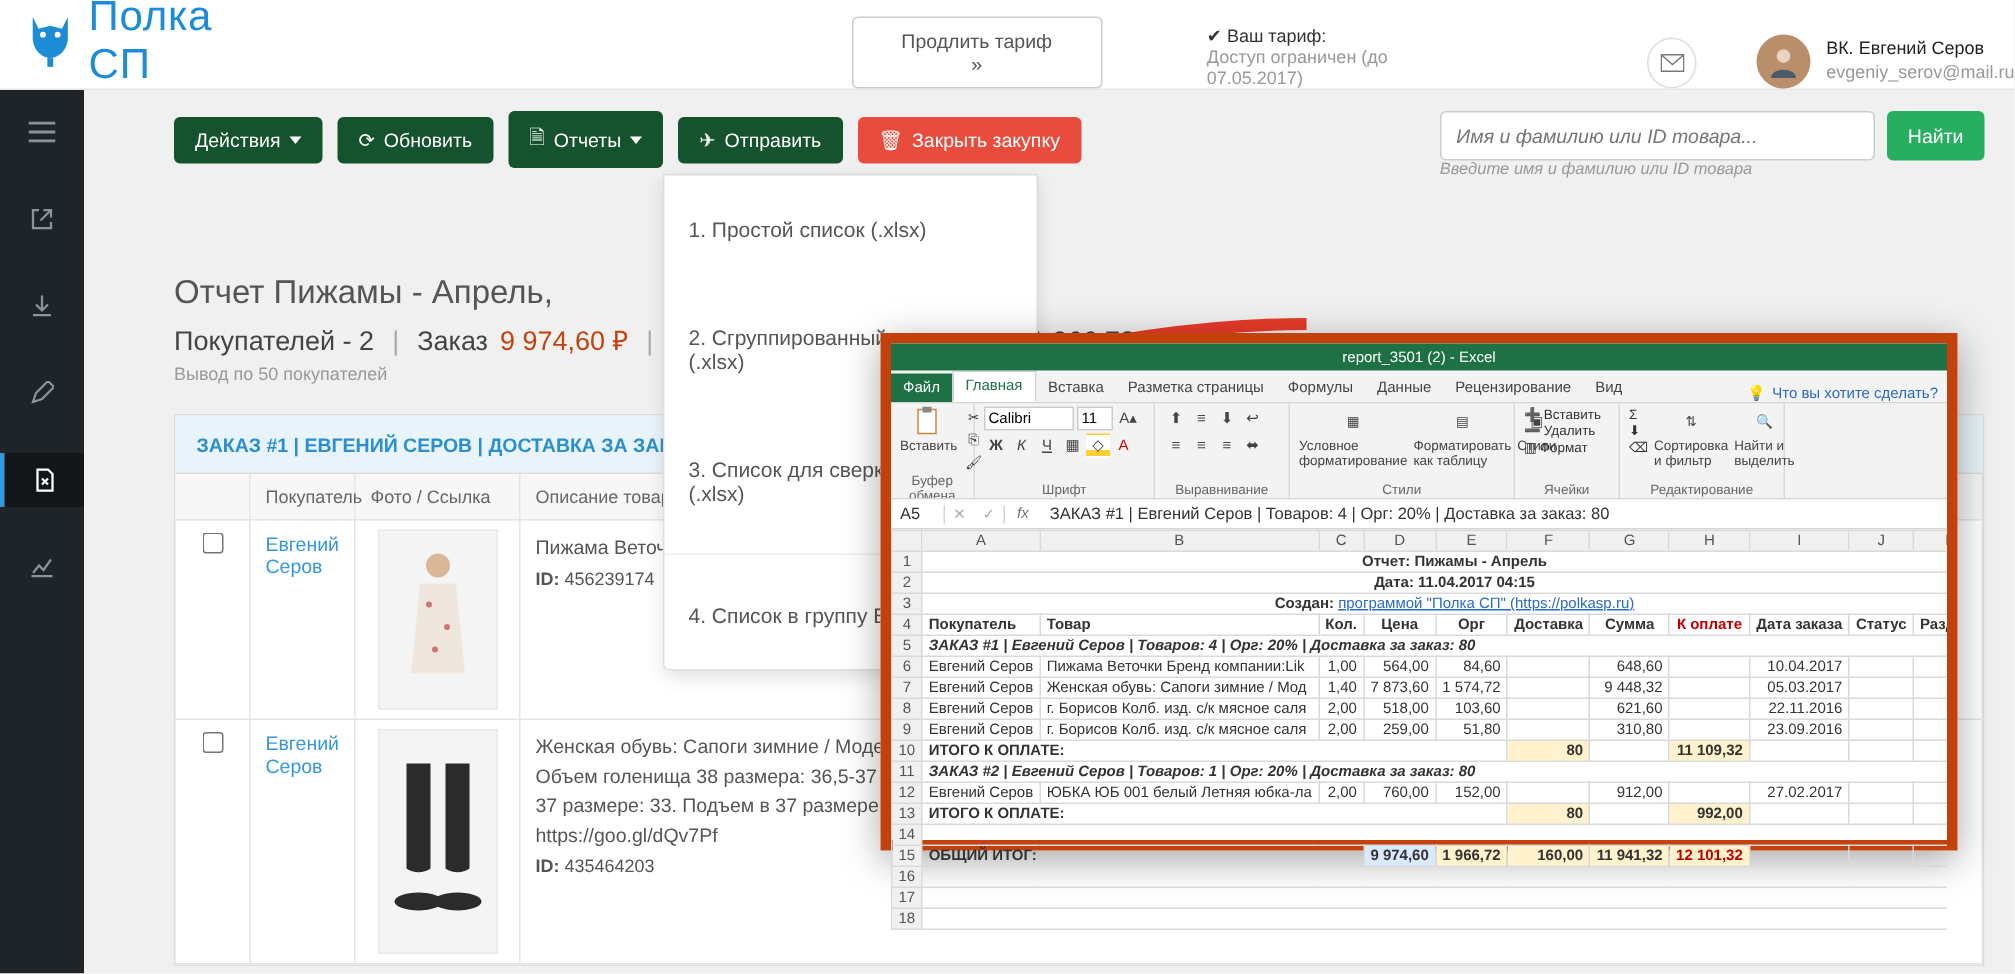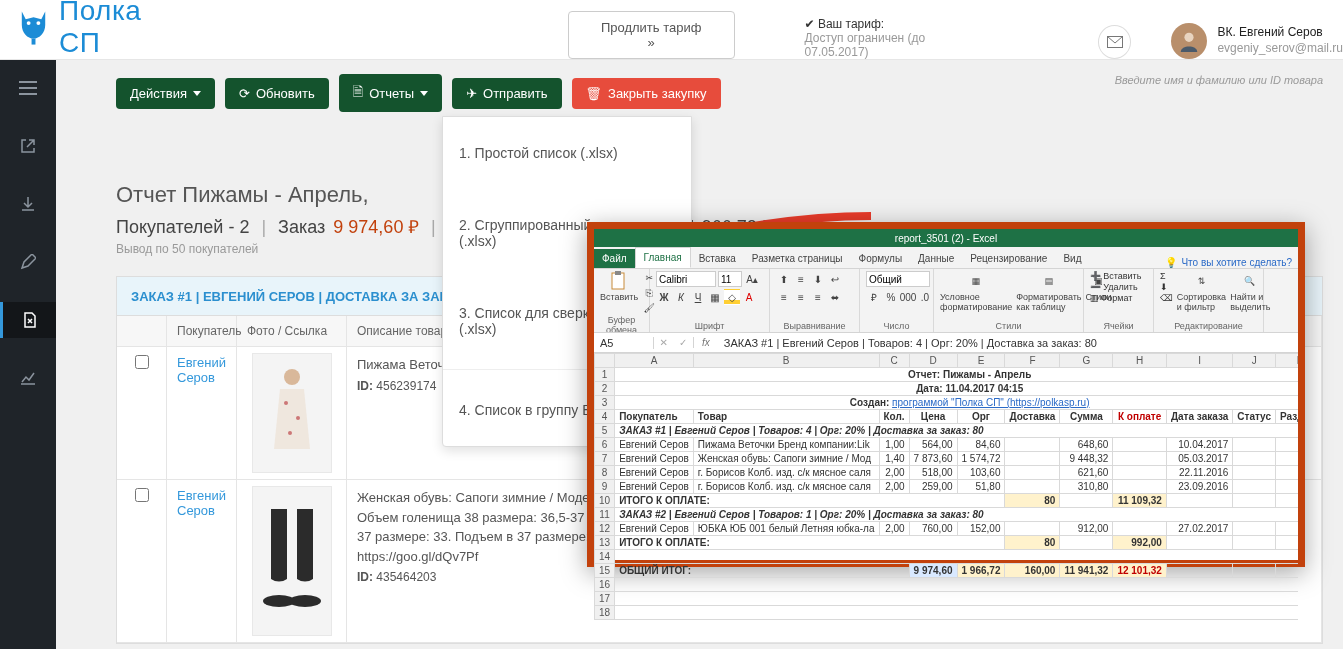--- a/index.html
+++ b/index.html
@@ -70,21 +70,21 @@
   .rib-body { display:flex; gap:4px; align-items:flex-start; }
   .rib-btn { display:flex; flex-direction:column; align-items:center; font-size:9px; color:#444; gap:1px; cursor:pointer; }
   .rib-ico { width:20px; height:20px; display:flex; align-items:center; justify-content:center; }
   .rib-mini { width:14px; height:14px; display:flex; align-items:center; justify-content:center; }
   .rib-stack { display:flex; flex-direction:column; gap:1px; font-size:9px; }
   .rib-stack-item { display:flex; align-items:center; gap:2px; cursor:pointer; }
   .fsel { border:1px solid #ccc; height:16px; font-size:10px; padding:0 2px; background:#fff; }
   .bi-row { display:flex; gap:1px; }
   .bi-btn { width:16px; height:16px; border:1px solid transparent; display:flex; align-items:center; justify-content:center; font-size:10px; color:#444; cursor:pointer; }
   .ex-formula { display:flex; align-items:center; height:20px; border-bottom:1px solid #d4d4d4; background:#fff; }
-  .ex-cellref { width:60px; border-right:1px solid #d4d4d4; padding:0 6px; font-size:11px; }
+  .ex-cellref { width:36px; border-right:1px solid #d4d4d4; padding:0 6px; font-size:11px; }
   .ex-fx { padding:0 8px; color:#777; font-style:italic; }
   .ex-fval { padding:0 6px; font-size:11px; flex:1; }
   .ex-grid { overflow:hidden; }
   .ex-grid table { border-collapse:collapse; width:100%; font-size:10px; }
   .ex-grid th, .ex-grid td { border:1px solid #d9d9d9; padding:1px 4px; height:14px; white-space:nowrap; overflow:hidden; }
   .ex-grid th { background:#f0f0f0; font-weight:400; color:#555; text-align:center; }
   .ex-grid .rh { background:#f0f0f0; text-align:center; width:22px; color:#555; }
   .ex-grid .b { font-weight:700; }
   .ex-grid .red { color:#c00000; font-weight:700; }
   .ex-grid .ylw { background:#fff2cc; }
@@ -193,20 +193,24 @@
       <div class="dd-item">1. Простой список (.xlsx)</div>
       <div class="dd-item">2. Сгруппированный список (.xlsx)</div>
       <div class="dd-item">3. Список для сверки оплаты (.xlsx)</div>
       <hr>
       <div class="dd-item">4. Список в группу ВК</div>
     </div>
   </div>
 
   <div class="search-row">
     <div>
+      <div style="display:flex; gap:8px;">
+        <input placeholder="Имя и фамилию или ID товара..." style="">
+        <button class="btn btn-success">Найти</button>
+      </div>
       <div class="search-hint">Введите имя и фамилию или ID товара</div>
     </div>
   </div>
 
   <div class="report-title">Отчет Пижамы - Апрель,</div>
   <div class="report-sub">
     <span>Покупателей - 2</span>
       <span class="sep">|</span>
     <span>Заказ</span>
     <span class="red">9 974,60 ₽</span>
@@ -342,32 +346,20 @@
           <span class="bi-btn">↩</span>
         </div>
         <div class="bi-row">
           <span class="bi-btn">≡</span>
           <span class="bi-btn">≡</span>
           <span class="bi-btn">≡</span>
           <span class="bi-btn">⬌</span>
         </div>
       </div>
       <div class="rib-label">Выравнивание</div>
-    </div>
-    <div class="rib-group" style="width:74px;">
-      <div class="rib-body" style="flex-direction:column; gap:2px;">
-        <input class="fsel" style="width: 64px;" value="Общий">
-        <div class="bi-row">
-          <span class="bi-btn">₽</span>
-          <span class="bi-btn">%</span>
-          <span class="bi-btn">000</span>
-          <span class="bi-btn">.0</span>
-        </div>
-      </div>
-      <div class="rib-label">Число</div>
     </div>
     <div class="rib-group" style="width:150px;">
       <div class="rib-body">
         <div class="rib-btn">
             <div class="rib-ico">▦</div>
             <span>Условное форматирование</span>
           </div>
         <div class="rib-btn">
             <div class="rib-ico">▤</div>
             <span>Форматировать как таблицу</span>

